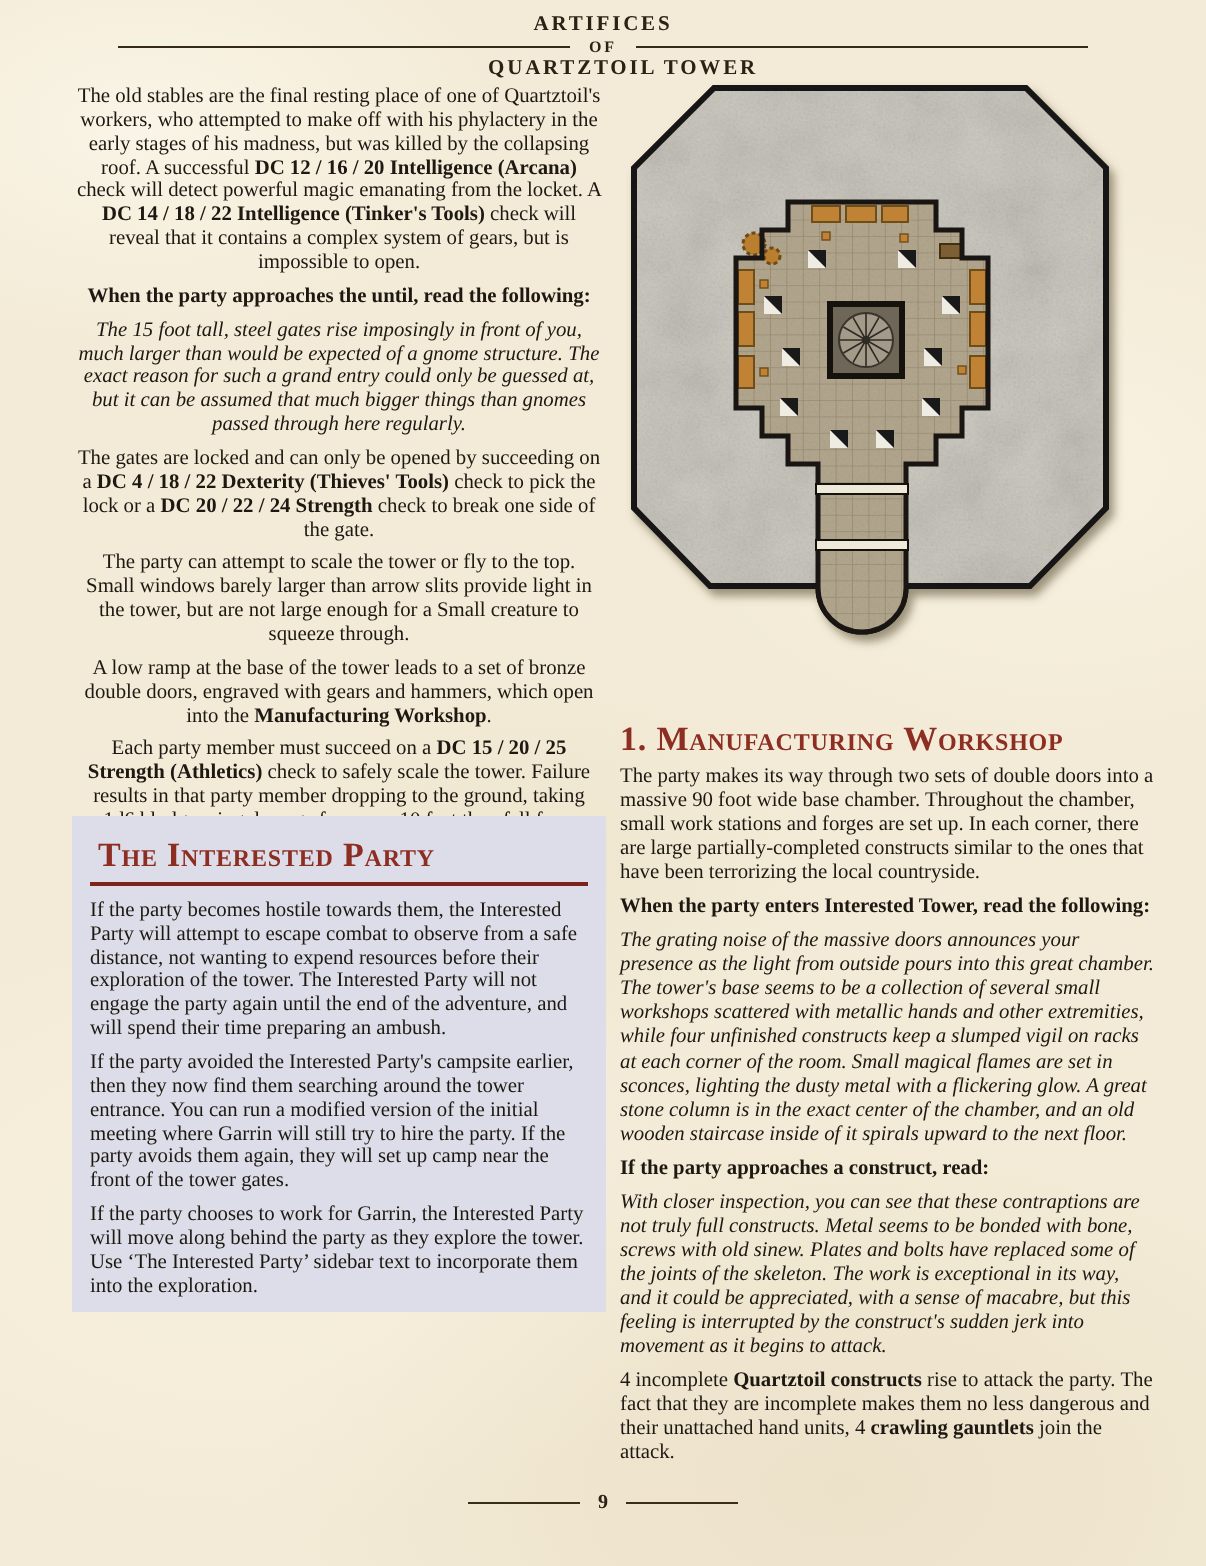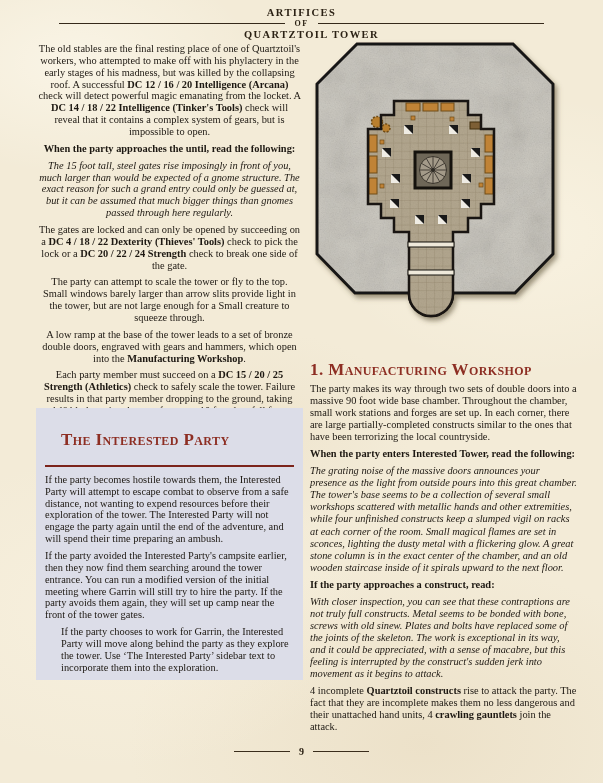--- a/index.html
+++ b/index.html
@@ -36,24 +36,24 @@
   
   .section-heading{
     font-variant:small-caps;font-weight:bold;color:#8d2e23;
     font-size:17px;letter-spacing:.4px;line-height:1.05;margin:15px 0 4px;
   }
   
   .sidebar{
     position:absolute;left:36px;top:408px;width:267px;box-sizing:border-box;
     background:#dcdde8;padding:7px 9px 6px;
   }
-  .sidebar .section-heading{margin:16px;}
+  .sidebar .section-heading{margin:4px;}
   .sidebar .title-rule{height:2px;background:#7c241b;margin:2px 0 7px;}
   .sidebar p{font-size:10.4px;line-height:1.14;margin:0 0 5px;}
-  .sidebar p:last-child{margin-bottom:0;margin-left:16px;}
+  .sidebar p:last-child{margin-bottom:0;}
   
   .map{position:absolute;left:303px;top:36px;width:278px;height:292px;}
   
   .page-footer{position:absolute;top:746px;left:0;width:100%;
     display:flex;align-items:center;justify-content:center;gap:9px;color:#2b2114;}
   .page-footer .rule{height:1px;background:#3a2d1c;width:56px;}
   .page-number{font-size:10px;font-weight:bold;}
 </style>
 </head>
 <body>

